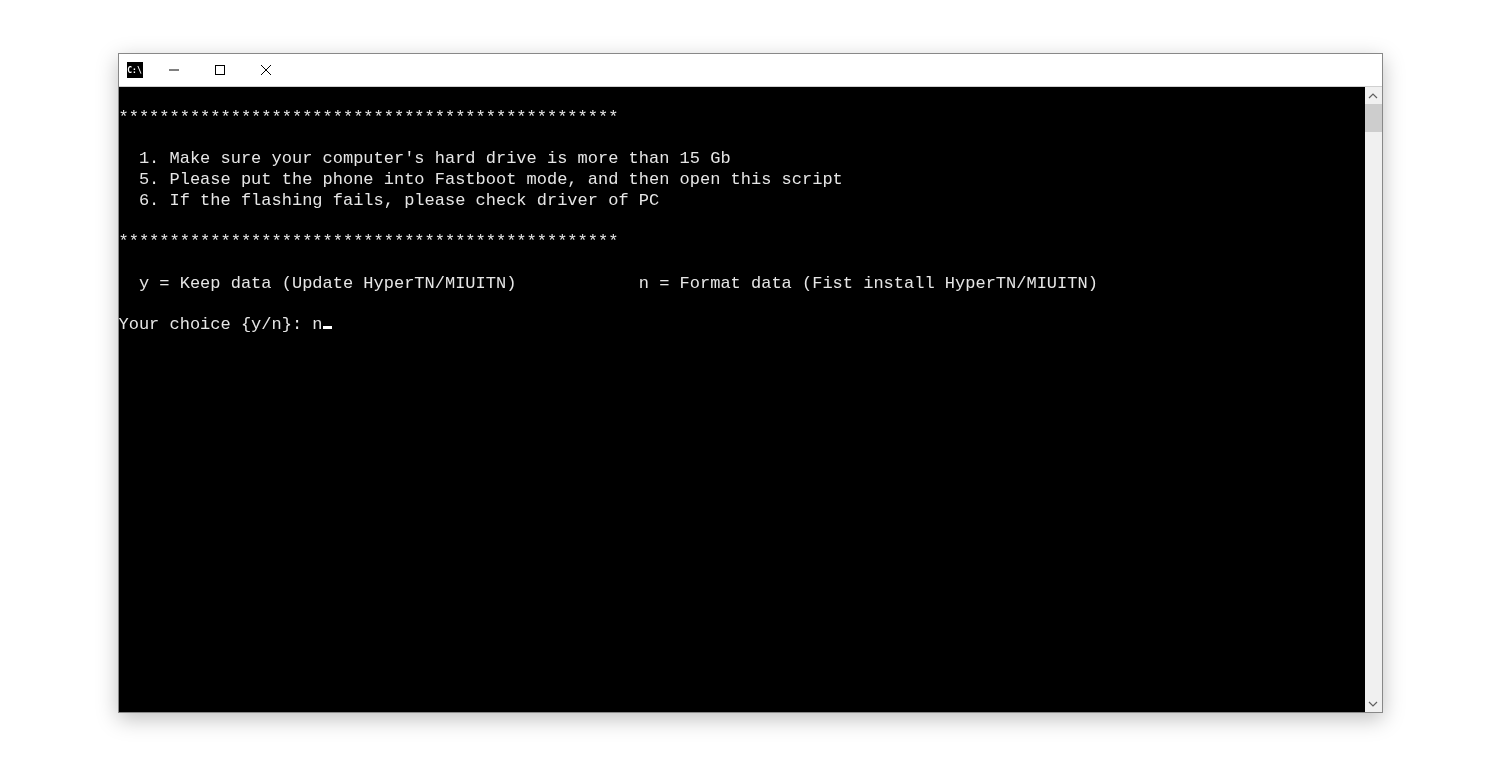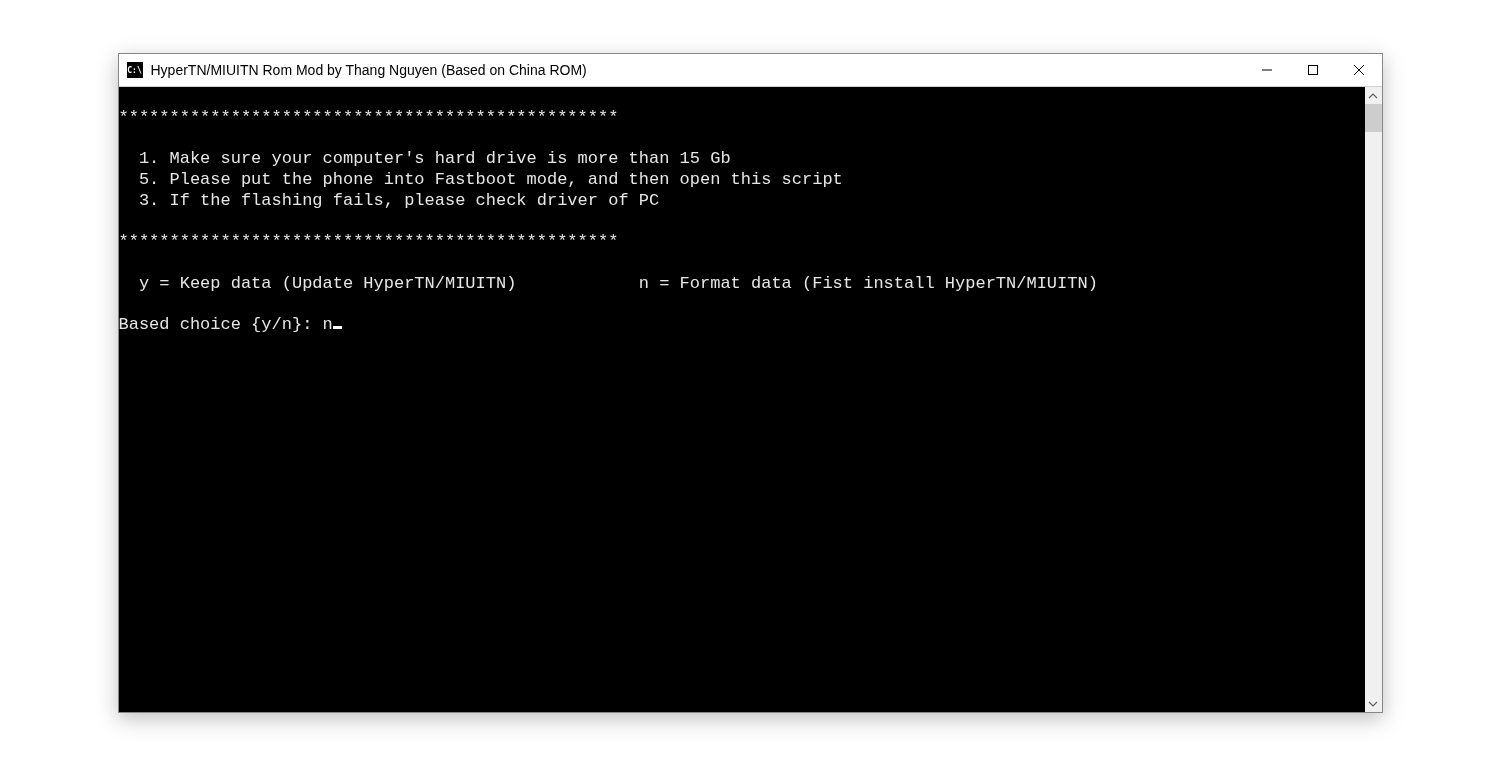--- a/index.html
+++ b/index.html
@@ -134,21 +134,20 @@
       height: 28px;
       background: #cdcdcd;
     }
   </style>
 </head>
 <body>
 
 <div class="window">
   <div class="title-bar">
     <div class="app-icon">C:\</div>
-    <div class="title-text">HyperTN/MIUITN Rom Mod by Thang Nguyen (Based on China ROM)</div>
     <div class="window-controls">
       <div class="win-btn">
         <svg viewBox="0 0 10 10">
             <line x1="0" y1="5" x2="10" y2="5"></line>
           </svg>
       </div>
       <div class="win-btn">
         <svg viewBox="0 0 10 10">
             <rect x="0.5" y="0.5" width="9" height="9"></rect>
           </svg>
@@ -161,27 +160,27 @@
       </div>
     </div>
   </div>
 
   <div class="content-wrap">
     <div class="terminal">
 <span class="line">*************************************************</span>
 <span class="line"></span>
 <span class="line">  1. Make sure your computer's hard drive is more than 15 Gb</span>
 <span class="line">  5. Please put the phone into Fastboot mode, and then open this script</span>
-<span class="line">  3. If the flashing fails, please check driver of PC</span>
+<span class="line">  6. If the flashing fails, please check driver of PC</span>
 <span class="line"></span>
 <span class="line">*************************************************</span>
 <span class="line"></span>
 <span class="line">  y = Keep data (Update HyperTN/MIUITN)            n = Format data (Fist install HyperTN/MIUITN)</span>
 <span class="line"></span>
-<span class="line"><span>Based choice {y/n}: </span><span>n</span><span class="cursor"></span></span>
+<span class="line"><span>Your choice {y/n}: </span><span>n</span><span class="cursor"></span></span>
     </div>
 
     <div class="scrollbar">
       <div class="scroll-arrow">
         <svg width="10" height="10" viewBox="0 0 10 10">
             <polyline points="1,7 5,3 9,7" fill="none" stroke="#606060" stroke-width="1.2"></polyline>
           </svg>
       </div>
       <div class="scroll-track">
         <div class="scroll-thumb"></div>

